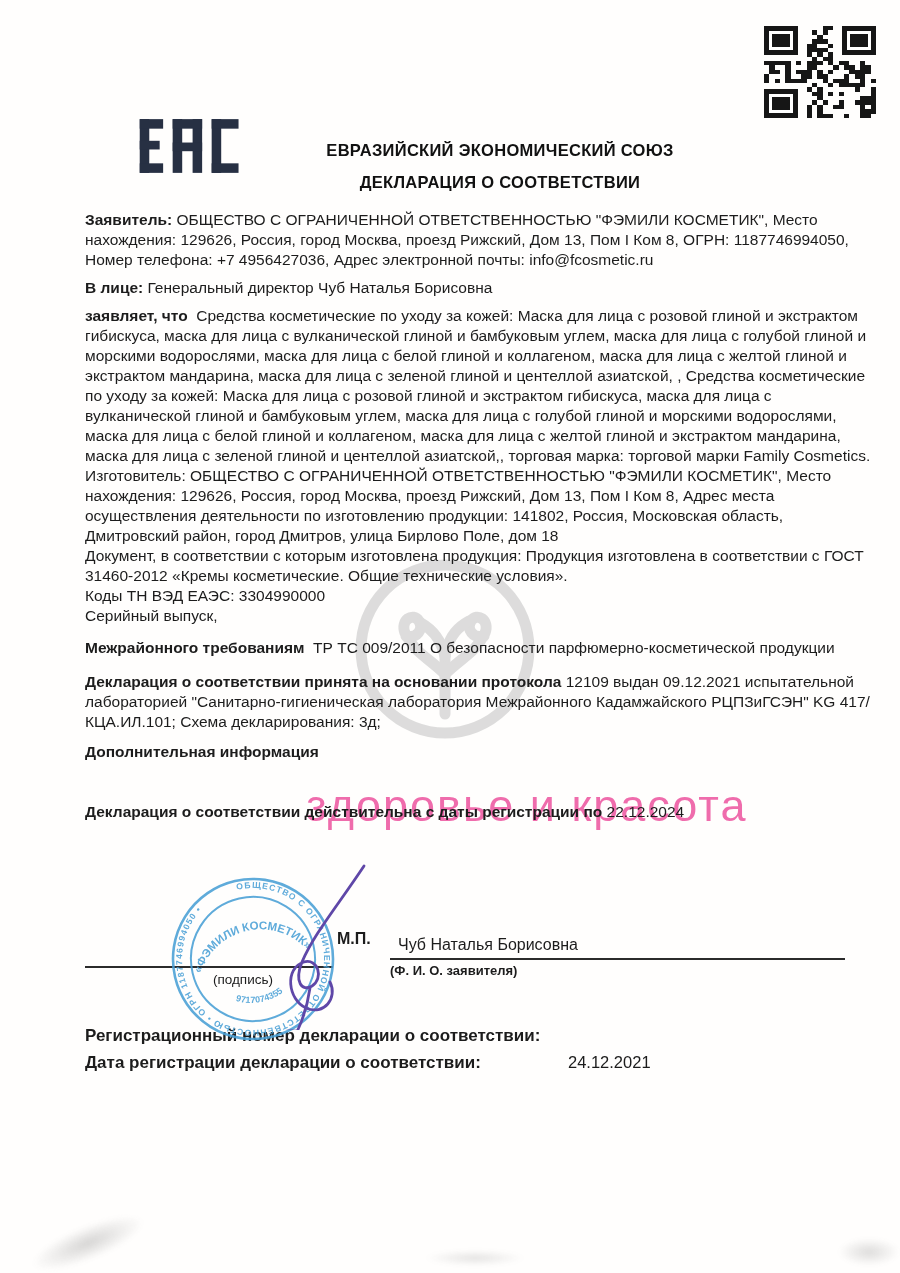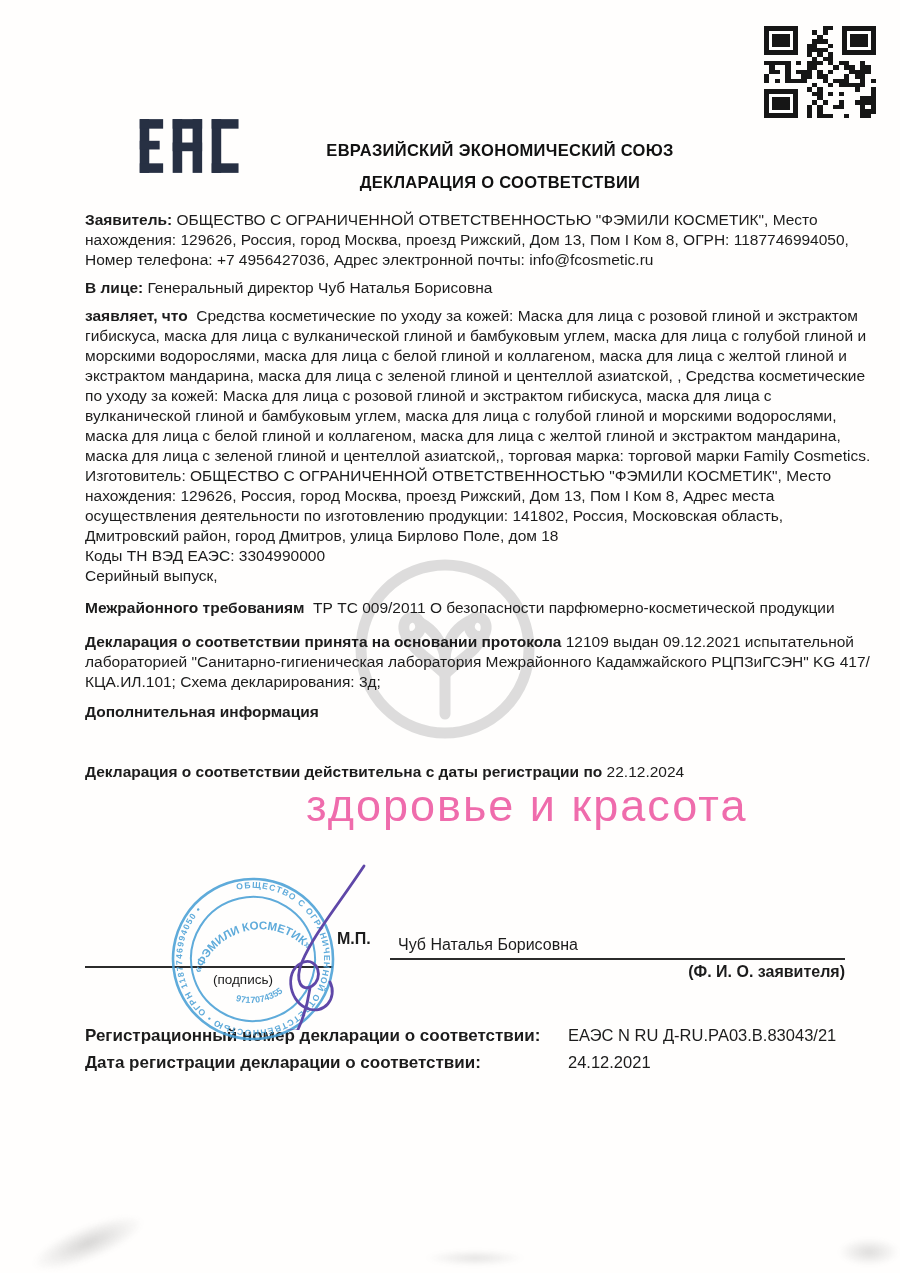--- a/index.html
+++ b/index.html
@@ -37,21 +37,21 @@
   .blockline{display:block;font-weight:700;}
 
   
   .zone{position:absolute;z-index:2;}
   .line{border-top:2px solid #2b2b2b;height:0;}
   .sign-line{left:85px;top:966px;width:248px;}
   .sign-caption{left:163px;top:972px;width:110px;text-align:right;font-size:13.5px;}
   .mp{left:337px;top:930px;font-size:16px;font-weight:700;}
   .fio-name{left:398px;top:936px;font-size:16px;}
   .fio-line{left:390px;top:958px;width:455px;}
-  .fio-caption{left:390px;top:963px;width:455px;text-align:right;font-size:16px;font-weight:700;}
+  .fio-caption{left:390px;top:963px;width:455px;text-align:left;font-size:13px;font-weight:700;}
 
   .stamp{position:absolute;left:168px;top:874px;width:170px;height:170px;z-index:3;
          transform:rotate(-13deg);opacity:.88;}
   .signature-svg{position:absolute;left:214px;top:860px;width:180px;height:170px;z-index:4;}
 
   
   .footer-rows{position:absolute;left:85px;top:986px;width:790px;z-index:2;margin-top:40px;}
   .frow{display:flex;margin-bottom:7px;}
   .frow .flabel{flex:0 0 483px;font-weight:700;font-size:17px;}
   .frow .fvalue{font-size:16.5px;}
@@ -228,20 +228,21 @@
   <div class="titles">
     <div class="t1">ЕВРАЗИЙСКИЙ ЭКОНОМИЧЕСКИЙ СОЮЗ</div>
     <div class="t2">ДЕКЛАРАЦИЯ О СООТВЕТСТВИИ</div>
   </div>
 
   <div class="body-col">
     <p><span class="lead">Заявитель:</span><span> ОБЩЕСТВО С ОГРАНИЧЕННОЙ ОТВЕТСТВЕННОСТЬЮ "ФЭМИЛИ КОСМЕТИК", Место нахождения: 129626, Россия, город Москва, проезд Рижский, Дом 13, Пом I Ком 8, ОГРН: 1187746994050, Номер телефона: +7 4956427036, Адрес электронной почты: info@fcosmetic.ru</span></p>
     <p class="mt8"><span class="lead">В лице:</span><span> Генеральный директор Чуб Наталья Борисовна</span></p>
     <p class="mt8"><span class="lead">заявляет, что</span><span>  Средства косметические по уходу за кожей: Маска для лица с розовой глиной и экстрактом гибискуса, маска для лица с вулканической глиной и бамбуковым углем, маска для лица с голубой глиной и морскими водорослями, маска для лица с белой глиной и коллагеном, маска для лица с желтой глиной и экстрактом мандарина, маска для лица с зеленой глиной и центеллой азиатской, , Средства косметические по уходу за кожей: Маска для лица с розовой глиной и экстрактом гибискуса, маска для лица с вулканической глиной и бамбуковым углем, маска для лица с голубой глиной и морскими водорослями, маска для лица с белой глиной и коллагеном, маска для лица с желтой глиной и экстрактом мандарина, маска для лица с зеленой глиной и центеллой азиатской,, торговая марка: торговой марки Family Cosmetics.</span></p>
     <p>Изготовитель: ОБЩЕСТВО С ОГРАНИЧЕННОЙ ОТВЕТСТВЕННОСТЬЮ "ФЭМИЛИ КОСМЕТИК", Место нахождения: 129626, Россия, город Москва, проезд Рижский, Дом 13, Пом I Ком 8, Адрес места осуществления деятельности по изготовлению продукции: 141802, Россия, Московская область, Дмитровский район, город Дмитров, улица Бирлово Поле, дом 18</p>
+    <p>Документ, в соответствии с которым изготовлена продукция: Продукция изготовлена в соответствии с ГОСТ 31460-2012 «Кремы косметические. Общие технические условия».</p>
     <p>Коды ТН ВЭД ЕАЭС: 3304990000</p>
     <p>Серийный выпуск,</p>
     <p class="mt12"><span class="lead">Межрайонного требованиям</span><span>  ТР ТС 009/2011 О безопасности парфюмерно-косметической продукции</span></p>
     <p class="mt14"><span class="lead">Декларация о соответствии принята на основании протокола</span><span> 12109 выдан 09.12.2021 испытательной лабораторией "Санитарно-гигиеническая лаборатория Межрайонного Кадамжайского РЦПЗиГСЭН" KG 417/КЦА.ИЛ.101; Схема декларирования: 3д;</span></p>
     <p class="mt10 lead">Дополнительная информация</p>
     <p class="mt40"><span class="lead">Декларация о соответствии действительна с даты регистрации по</span><span> 22.12.2024</span></p>
   </div>
 
   <div class="zone line sign-line"></div>
   <div class="zone sign-caption">(подпись)</div>
@@ -274,21 +275,20 @@
   <svg class="signature-svg" viewBox="0 0 180 170">
     <g fill="none" stroke="#5f47a8" stroke-width="2.8" stroke-linecap="round">
       <path d="M150,6 C122,48 100,74 88,102 C80,122 88,132 98,126 C110,118 104,98 90,102 C70,108 74,140 92,148 C110,156 124,138 116,122"></path>
       <path d="M96,128 C92,156 80,184 66,194 C54,202 46,188 58,178 C72,166 94,170 102,184"></path>
     </g>
   </svg>
 
   <div class="footer-rows">
     <div class="frow">
       <span class="flabel">Регистрационный номер декларации о соответствии:</span>
-      <span class="fvalue">ЕАЭС N RU Д-RU.РА03.В.83043/21</span>
     </div>
     <div class="frow">
       <span class="flabel">Дата регистрации декларации о соответствии:</span>
       <span class="fvalue">24.12.2021</span>
     </div>
   </div>
 
   <div class="smudge sm1"></div>
   <div class="smudge sm2"></div>
   <div class="smudge sm3"></div>

